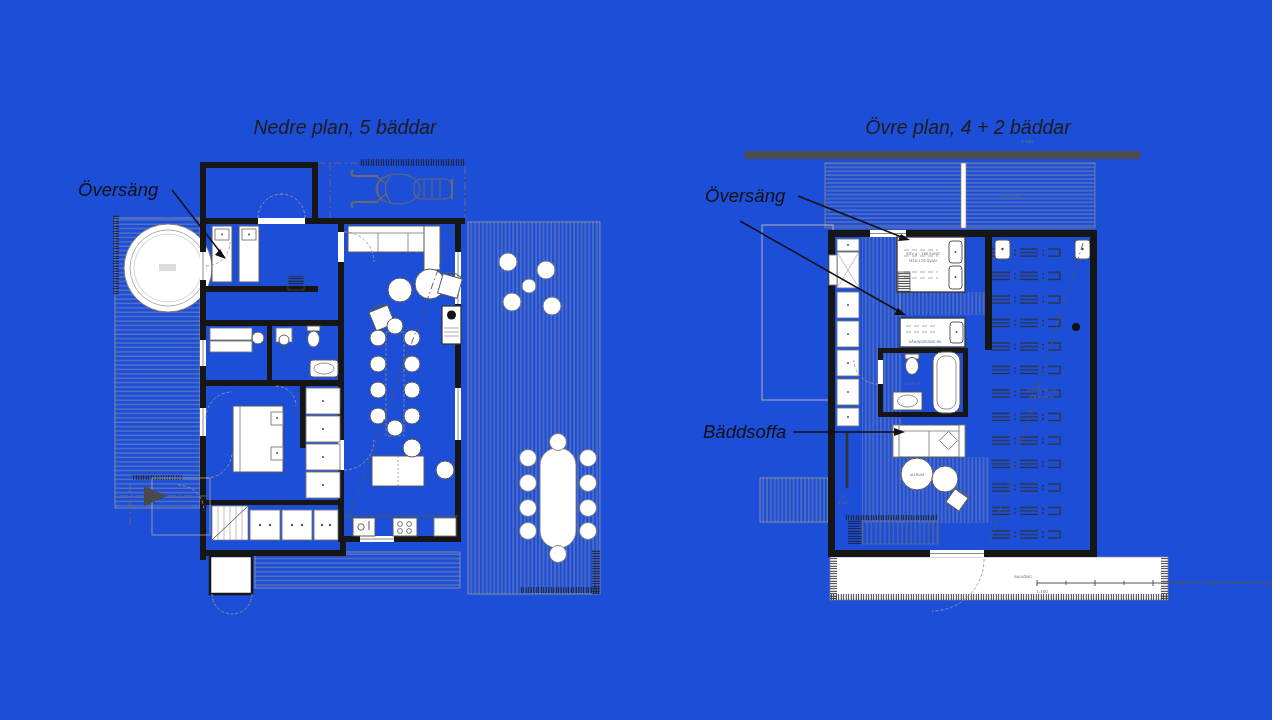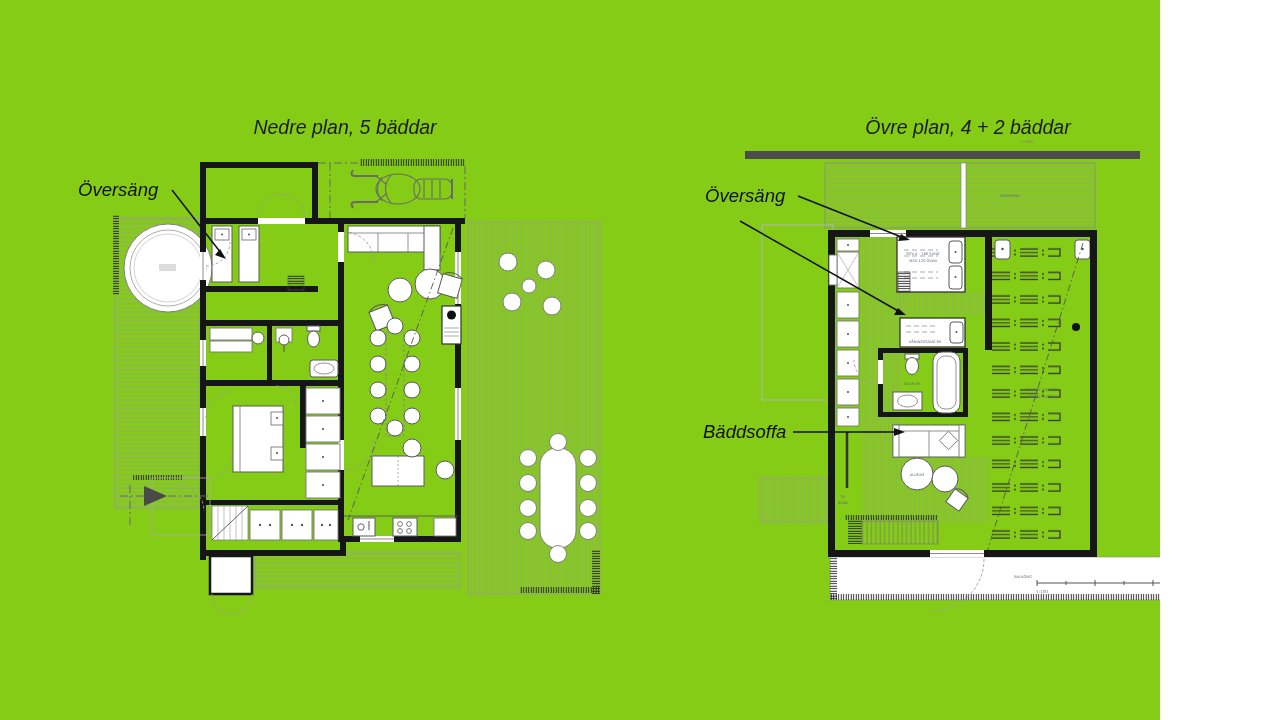--- a/index.html
+++ b/index.html
@@ -1,16 +1,16 @@
 <!DOCTYPE html>
 <html><head>
 <meta charset="utf-8">
 <style>
   html,body{margin:0;padding:0;background:#fff;}
-  .canvas{position:relative;width:1160px;height:720px;background:#84cc16;overflow:hidden;
+  .canvas{position:relative;width:1272px;height:720px;background:#1d4ed8;overflow:hidden;
           font-family:"Liberation Sans",sans-serif;}
   svg{position:absolute;overflow:visible;}
   #plan-left{left:60px;top:100px;}
   #plan-right{left:690px;top:100px;}
   .t-title{font:italic 400 19.5px "Liberation Sans",sans-serif;fill:#1c1c1c;}
   .t-label{font:italic 400 18.5px "Liberation Sans",sans-serif;fill:#111;}
   .t-tiny{font:3.6px "DejaVu Sans",sans-serif;fill:#5e6b7d;}
   .t-tiny2{font:4.2px "DejaVu Sans",sans-serif;fill:#7a7a7a;}
   .wall{fill:#161616;}
   .arrow{stroke:#111;stroke-width:1.5;fill:none;}

